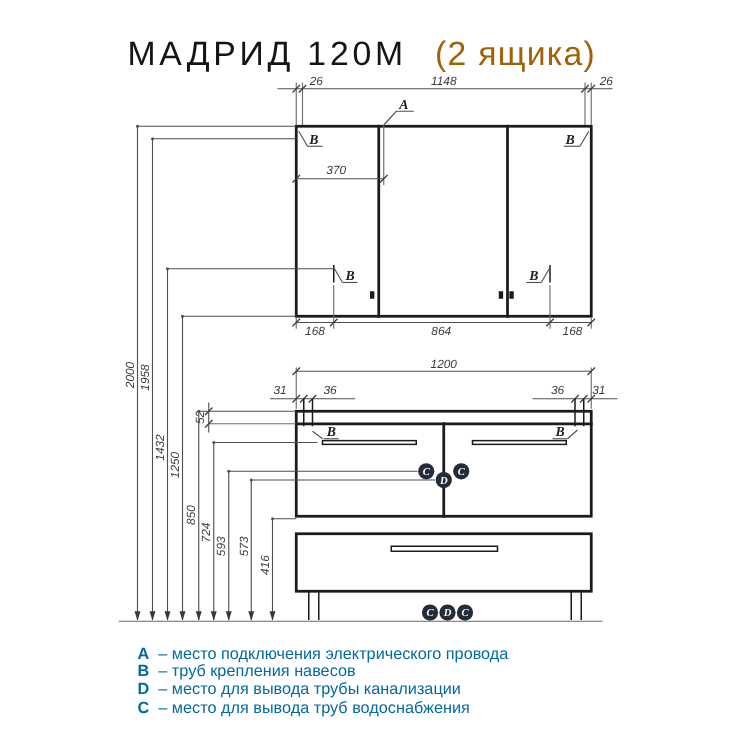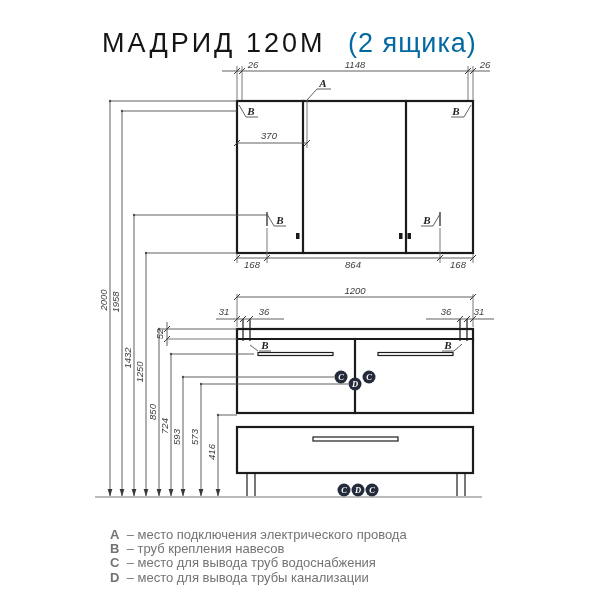--- a/index.html
+++ b/index.html
@@ -1,32 +1,32 @@
 <!DOCTYPE html>
 <html><head>
 <meta charset="utf-8">
 <style>
   html,body{margin:0;padding:0;background:#ffffff;}
   .page{position:relative;width:600px;height:600px;background:#ffffff;overflow:hidden;
         font-family:"Liberation Sans", sans-serif;}
   .title-row{position:absolute;top:14px;left:0;width:600px;height:40px;}
   .title-model{position:absolute;left:102px;top:14px;font-size:27px;letter-spacing:3px;color:#151515;white-space:nowrap;}
-  .title-variant{position:absolute;left:348px;top:14px;font-size:27px;letter-spacing:1px;color:#0369a1;white-space:nowrap;}
+  .title-variant{position:absolute;left:348px;top:14px;font-size:27px;letter-spacing:1px;color:#a16207;white-space:nowrap;}
   svg{position:absolute;left:0;top:0;}
   .thick{stroke:#1b1b1b;stroke-width:2.2;fill:none;stroke-linecap:square;}
   .mid{stroke:#1b1b1b;stroke-width:1.2;fill:none;}
   .thin{stroke:#6a6a6a;stroke-width:0.9;fill:none;}
   .dimline{stroke:#4f4f4f;stroke-width:0.9;fill:none;}
   .tick{stroke:#3a3a3a;stroke-width:1;fill:none;}
   .dot{fill:#4f4f4f;}
   .arrow{fill:#3a3a3a;}
   .dim-text{font-family:"Liberation Sans",sans-serif;font-style:italic;font-size:9.5px;fill:#3c3c3c;}
   .marker-letter{font-family:"Liberation Serif",serif;font-style:italic;font-weight:bold;font-size:11px;fill:#222;}
   .circle-letter{font-family:"Liberation Serif",serif;font-style:italic;font-weight:bold;font-size:8.5px;}
-  .legend{position:absolute;left:110px;top:528px;color:#737373;}
+  .legend{position:absolute;left:110px;top:516px;color:#0369a1;}
   .legend-row{height:14.2px;font-size:13px;line-height:14.2px;white-space:nowrap;}
   .legend-key{font-weight:bold;display:inline-block;min-width:13px;}
   .legend-text{font-weight:normal;}
 </style>
 </head>
 <body>
 
 <div class="page">
 
   <div class="title-row">
@@ -245,22 +245,22 @@
   <div class="legend">
     <div class="legend-row">
       <span class="legend-key">A</span>
       <span class="legend-text">– место подключения электрического провода</span>
     </div>
     <div class="legend-row">
       <span class="legend-key">B</span>
       <span class="legend-text">– труб крепления навесов</span>
     </div>
     <div class="legend-row">
+      <span class="legend-key">D</span>
+      <span class="legend-text">– место для вывода трубы канализации</span>
+    </div>
+    <div class="legend-row">
       <span class="legend-key">C</span>
       <span class="legend-text">– место для вывода труб водоснабжения</span>
     </div>
-    <div class="legend-row">
-      <span class="legend-key">D</span>
-      <span class="legend-text">– место для вывода трубы канализации</span>
-    </div>
   </div>
 
 </div>
 
 </body></html>

